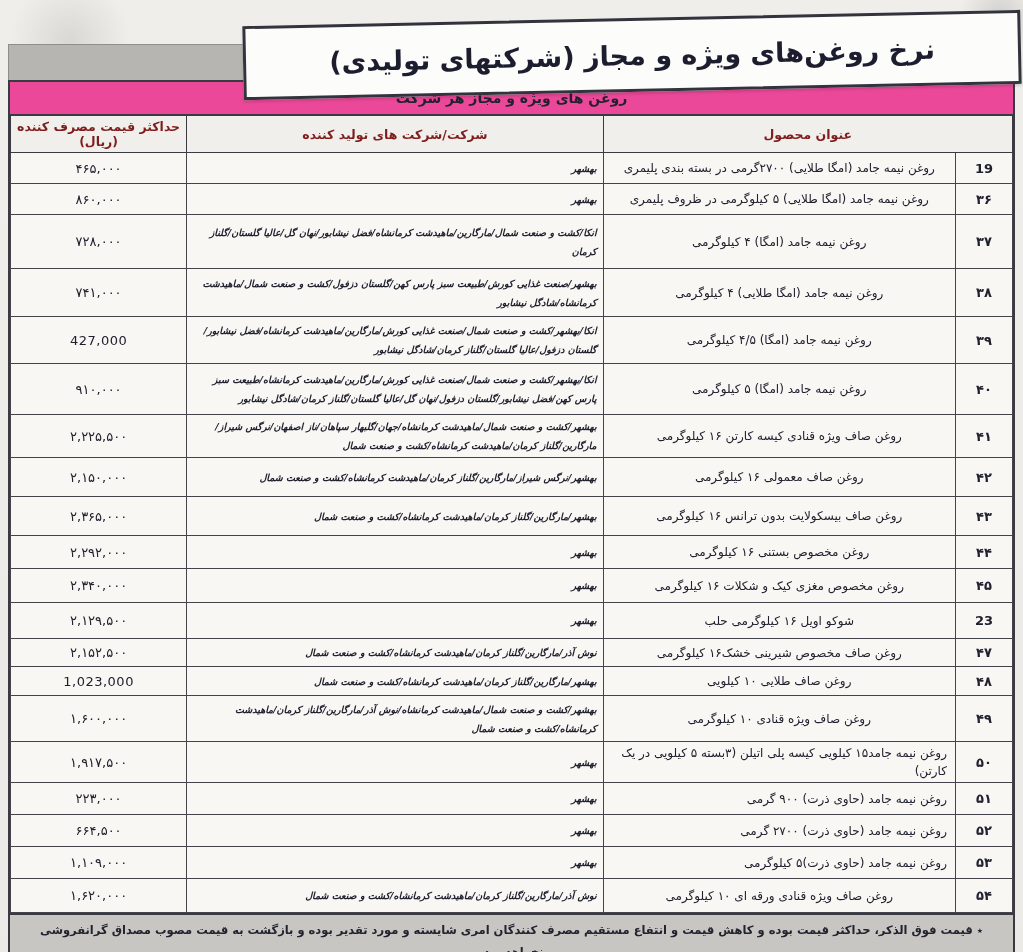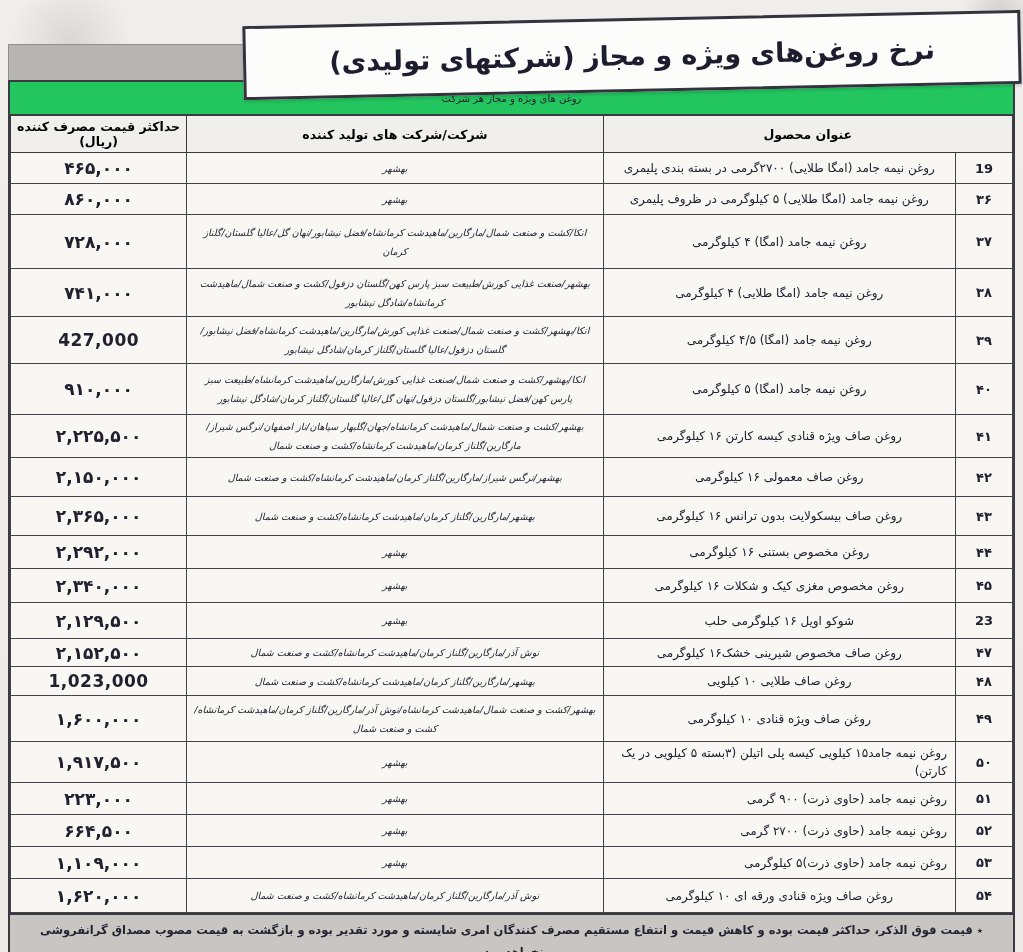--- a/index.html
+++ b/index.html
@@ -37,49 +37,49 @@
     font-size:27px;font-weight:bold;color:#1d1d30;
     letter-spacing:0;white-space:nowrap;
   }
   .table-wrap{
     position:absolute;top:80px;left:8px;right:8px;
     border:2px solid #3a3a42;
     background:#f7f6f3;
     z-index:2;
   }
   .subtitle-band{
-    height:32px;background:#22c55e;
+    height:32px;background:#ec4899;
     border-bottom:1.5px solid #3a3a42;
     display:flex;align-items:center;justify-content:center;
-    font-size:10px;font-weight:normal;color:#22222f;
+    font-size:14px;font-weight:bold;color:#22222f;
   }
   table.oil{
     width:100%;border-collapse:collapse;table-layout:fixed;
     direction:rtl;
   }
   table.oil th{
     height:32px;background:#f0efeb;
     border:1.5px solid #3a3a42;
-    font-size:12.5px;font-weight:bold;color:#000000;
+    font-size:12.5px;font-weight:bold;color:#7f1d1d;
     padding:2px 4px;
   }
   table.oil td{
     border:1px solid #43434c;
     background:#f8f7f4;
     padding:2px 6px;
     color:#20202e;
     vertical-align:middle;
   }
   td.c-no{ text-align:center;font-weight:bold;font-size:13px; }
   td.c-prod{ text-align:center;font-weight:normal;font-size:12px;line-height:1.5;margin-top:40px; }
   td.c-comp{
-    text-align:center;font-style:italic;font-size:9.5px;
-    color:#33334a;line-height:2.0;font-weight:normal;
-  }
-  td.c-price{ text-align:center;font-weight:700;font-size:17px;letter-spacing:.5px; }
+    font-style:italic;font-size:9.5px;
+    color:#33334a;line-height:2.0;font-weight:bold;
+  }
+  td.c-price{ text-align:center;font-weight:400;font-size:13px;letter-spacing:.5px; }
   
   tbody tr:nth-child(1){height:31px}  tbody tr:nth-child(2){height:31px}
   tbody tr:nth-child(3){height:54px}  tbody tr:nth-child(4){height:48px}
   tbody tr:nth-child(5){height:47px}  tbody tr:nth-child(6){height:51px}
   tbody tr:nth-child(7){height:43px}  tbody tr:nth-child(8){height:39px}
   tbody tr:nth-child(9){height:39px}  tbody tr:nth-child(10){height:33px}
   tbody tr:nth-child(11){height:34px} tbody tr:nth-child(12){height:36px}
   tbody tr:nth-child(13){height:28px} tbody tr:nth-child(14){height:29px}
   tbody tr:nth-child(15){height:46px} tbody tr:nth-child(16){height:29px}
   tbody tr:nth-child(17){height:32px} tbody tr:nth-child(18){height:32px}

